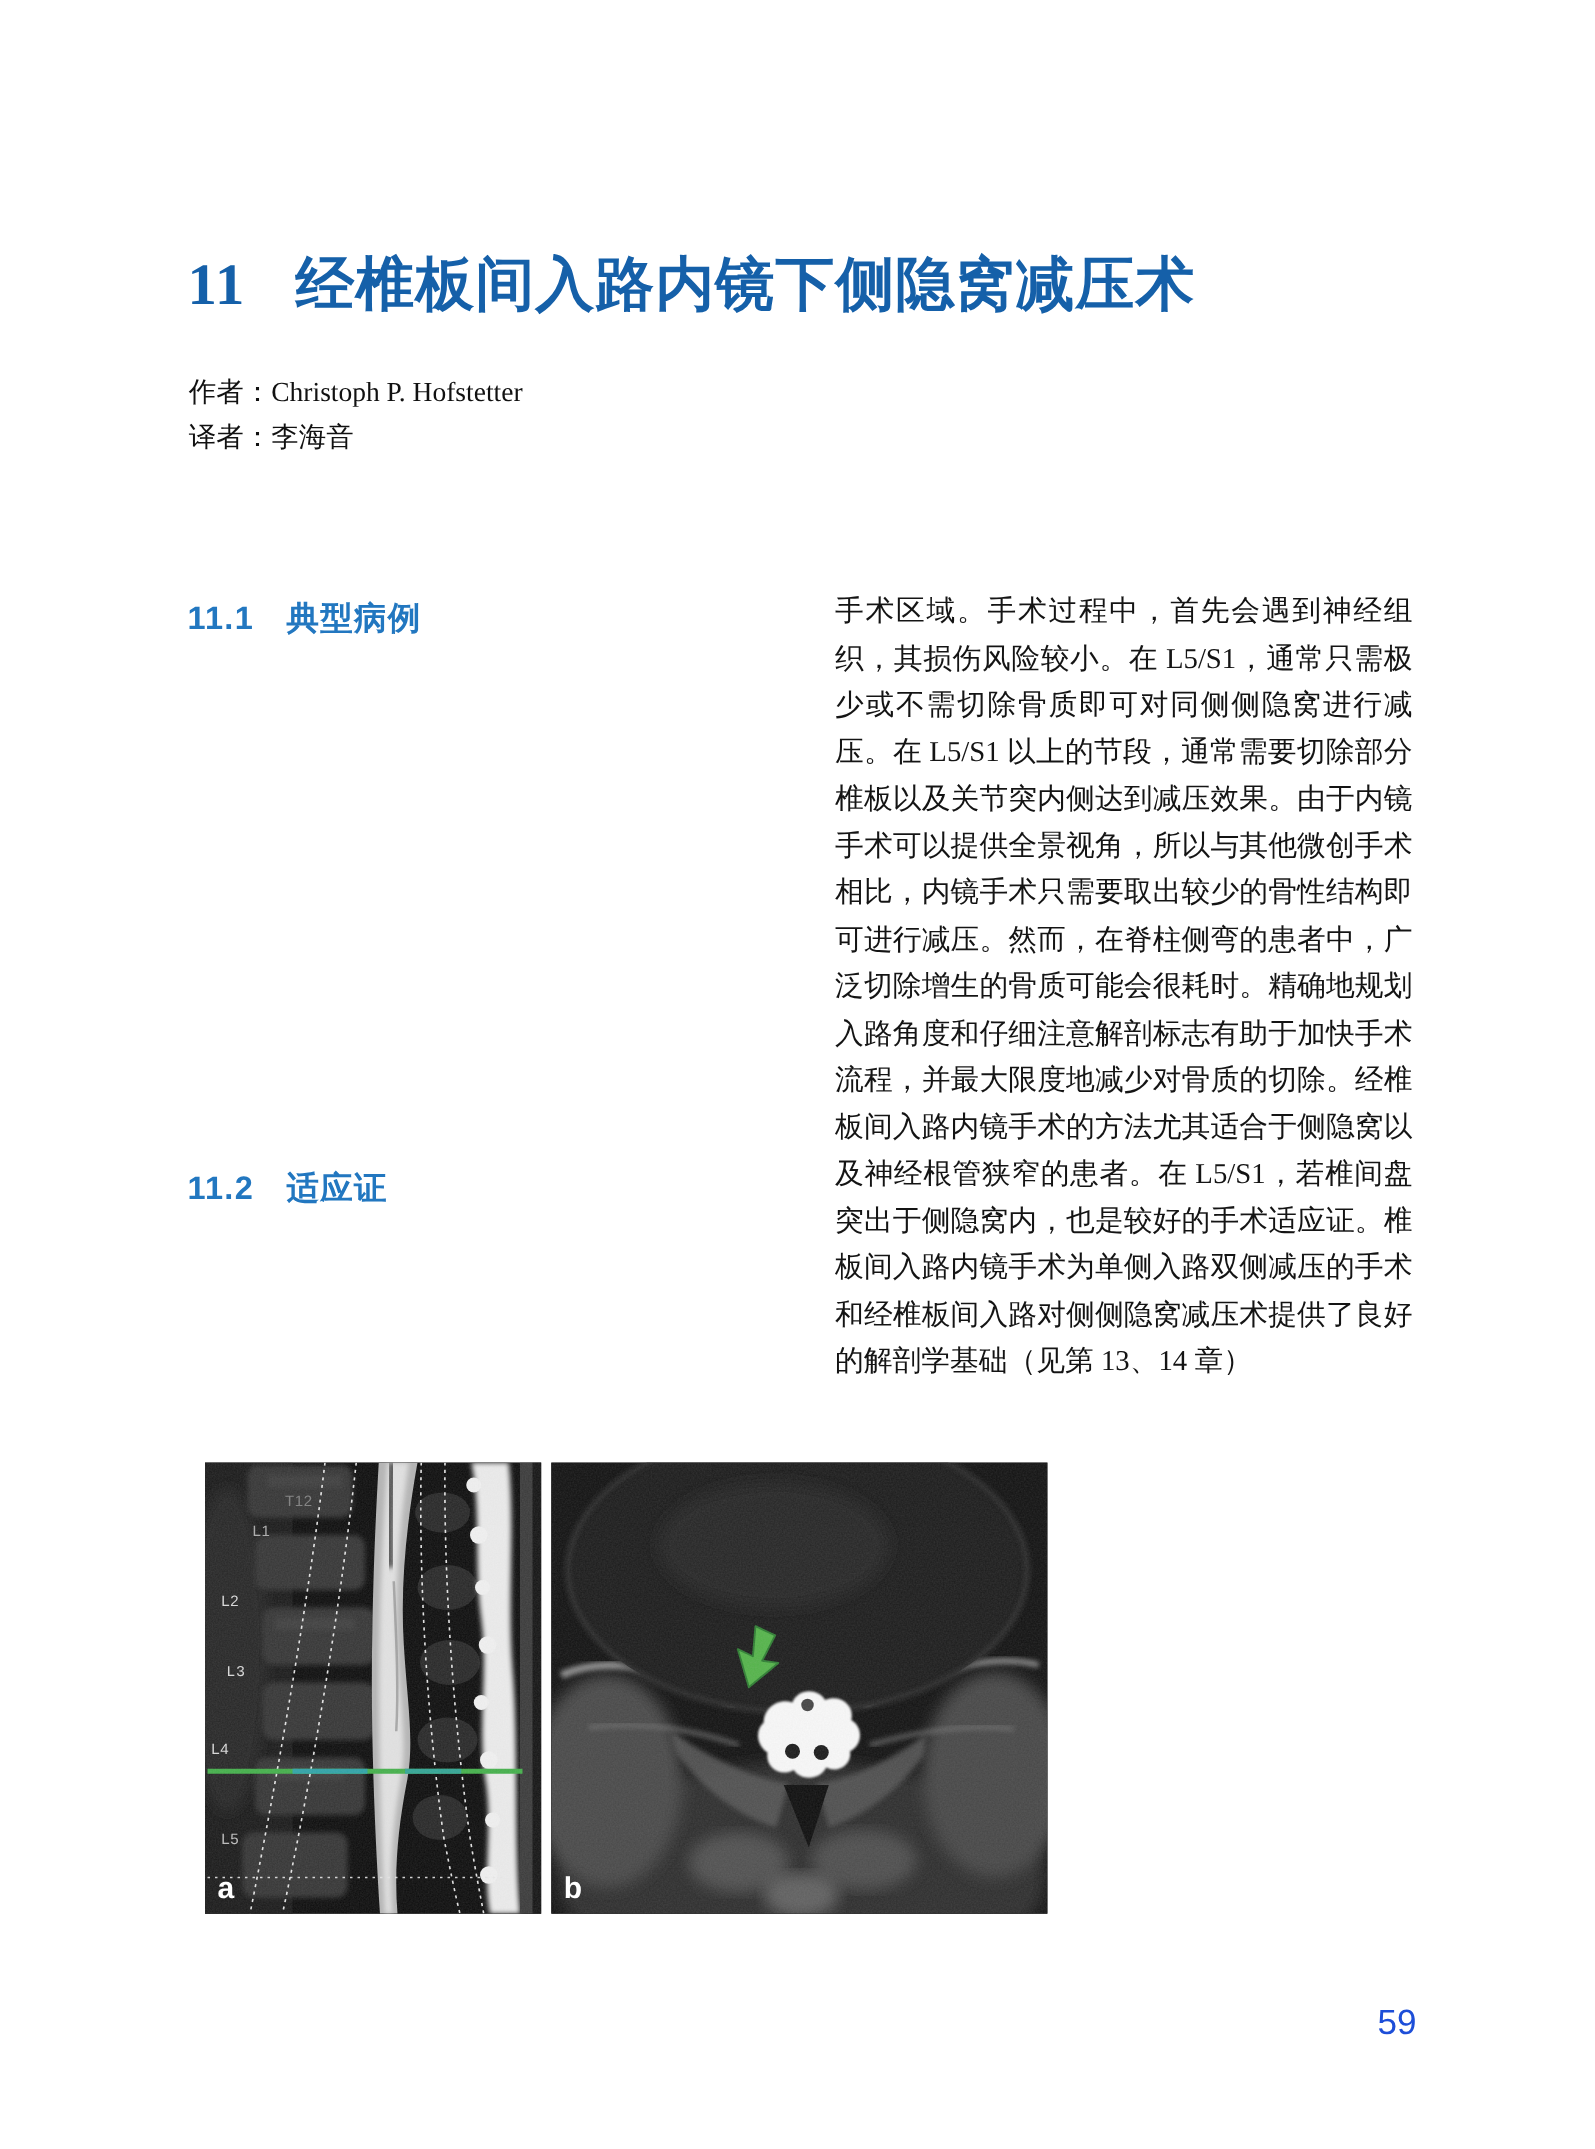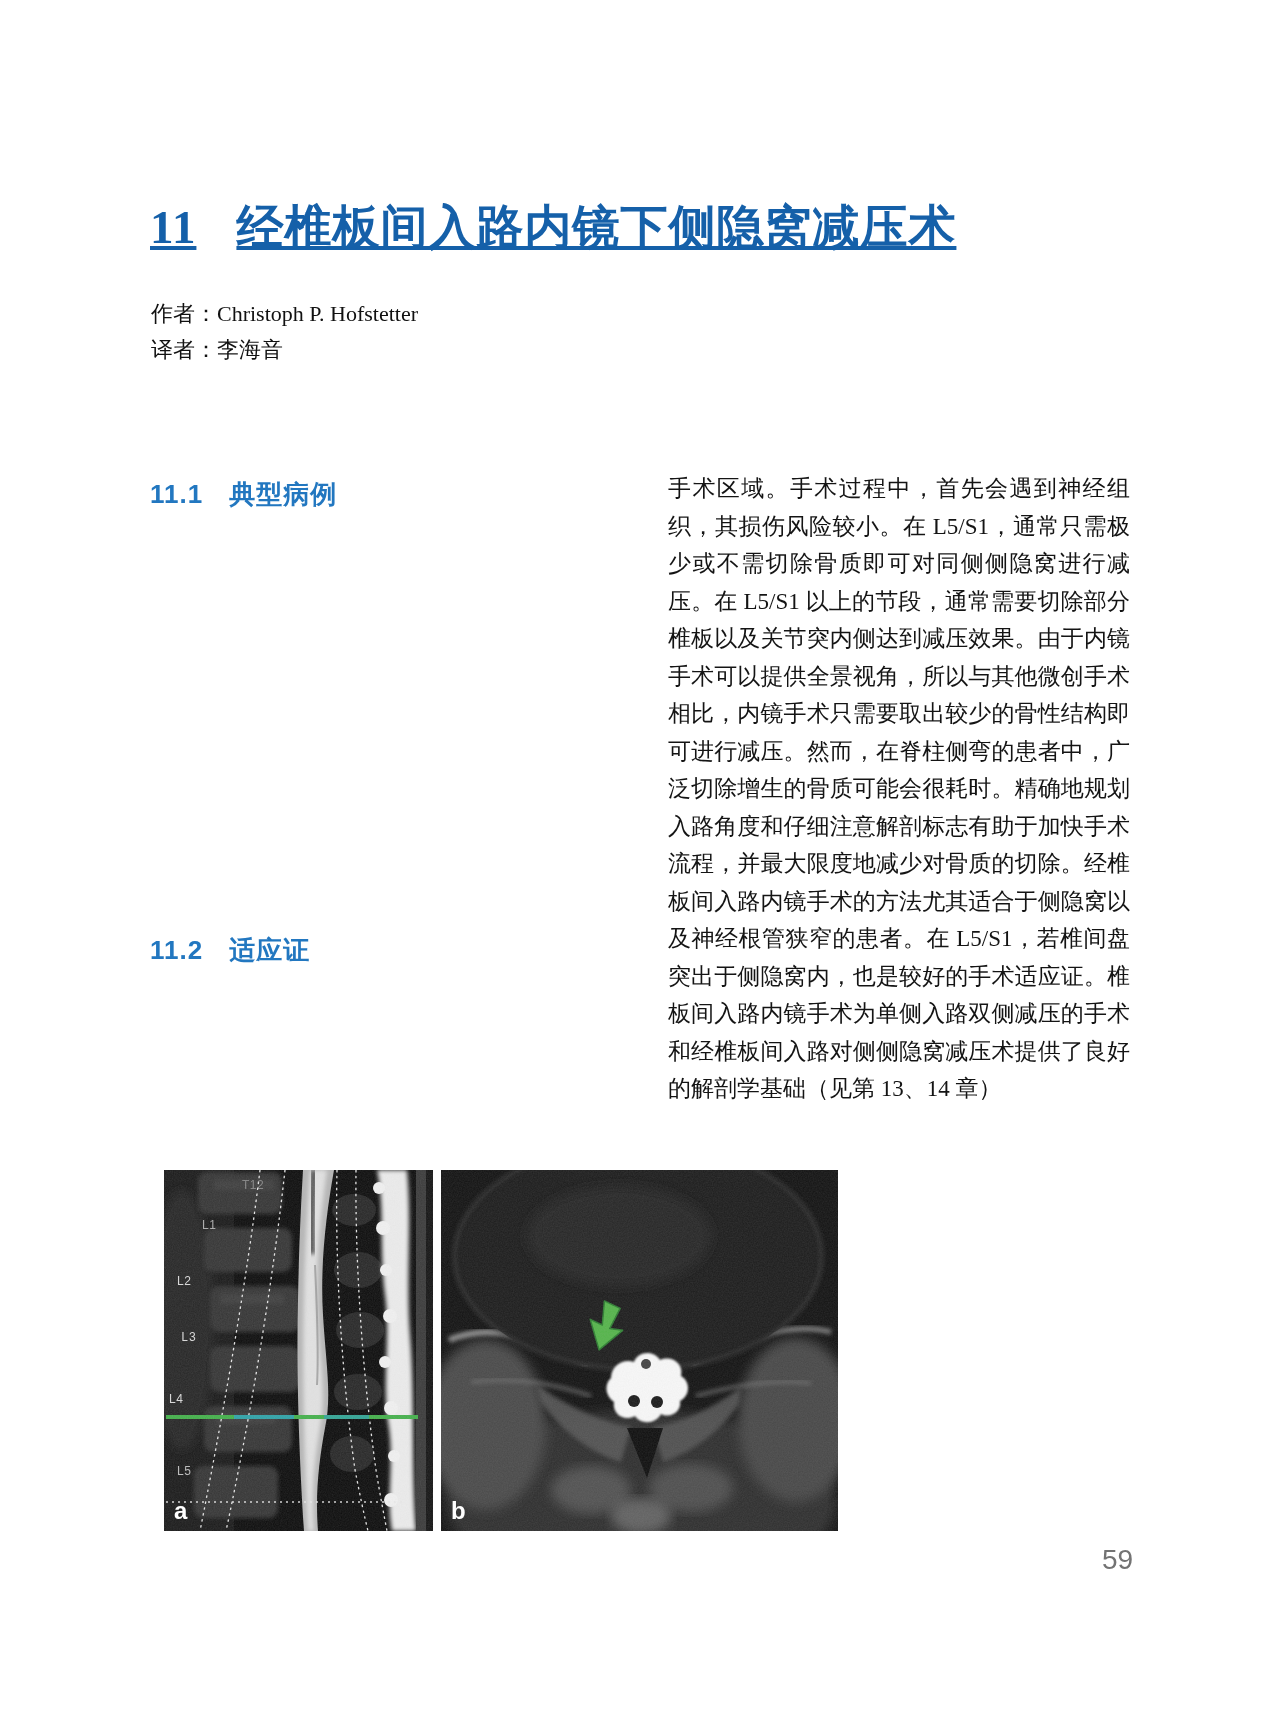--- a/index.html
+++ b/index.html
@@ -13,21 +13,21 @@
   }
   html,body{margin:0;padding:0;background:#fff;}
   .page{
     position:relative;width:1276px;height:1719px;background:#ffffff;overflow:hidden;
     font-family:"Liberation Serif","DejaVu Serif",serif;color:#111;
   }
   
   .chapter-title{
     position:absolute;left:150px;top:196px;margin:0;
     font-size:47px;font-weight:bold;color:var(--title-blue);
-    font-family:"Liberation Serif","DejaVu Serif",serif;letter-spacing:1px;white-space:nowrap;text-decoration:underline;
+    font-family:"Liberation Serif","DejaVu Serif",serif;letter-spacing:1px;white-space:nowrap;
   }
   .chapter-num{margin-right:40px;}
   .byline{position:absolute;left:151px;font-size:22px;color:#111;}
   .byline.author{top:299px;}
   .byline.translator{top:335px;}
   
   .section-heading{
     position:absolute;left:150px;margin:0;line-height:1.1;
     font-family:"Liberation Sans","DejaVu Sans",sans-serif;
     font-weight:bold;font-size:26px;color:var(--heading-blue);letter-spacing:1px;white-space:nowrap;
@@ -53,36 +53,36 @@
   .fig-b{left:277px;width:397px;}
   .fig-panel svg{display:block;width:100%;height:100%;}
   .panel-label{
     position:absolute;left:10px;bottom:8px;color:#fff;
     font-family:"Liberation Sans","DejaVu Sans",sans-serif;font-size:24px;font-weight:bold;line-height:1;
   }
   .vlabel{
     position:absolute;color:#d8d8d8;
     font-family:"Liberation Sans","DejaVu Sans",sans-serif;font-size:12px;letter-spacing:.5px;
   }
-  .vl-t12{left:64px;top:8px;opacity:.45;margin-left:14px;}
+  .vl-t12{left:64px;top:24px;opacity:.45;}
   .vl-l1{left:38px;top:48px;opacity:.75;}
   .vl-l2{left:13px;top:104px;}
   .vl-l3{left:17px;top:161px;font-family:Liberation Mono, monospace;}
   .vl-l4{left:5px;top:222px;}
   .vl-l5{left:13px;top:294px;opacity:.85;}
   .fig-caption{
     position:absolute;left:681px;top:0;width:285px;height:361px;background:var(--caption-bg);
     box-sizing:border-box;padding:18px 16px 0 18px;
     font-size:21px;font-weight:bold;line-height:33px;text-align:justify;color:#151515;
   }
   .seg-blue{color:var(--link-blue);}
   
   .page-number{
-    position:absolute;left:1102px;top:1544px;
-    font-family:"Liberation Sans","DejaVu Sans",sans-serif;font-size:28px;color:#737373;
+    position:absolute;left:1102px;top:1602px;
+    font-family:"Liberation Sans","DejaVu Sans",sans-serif;font-size:28px;color:#1d4ed8;
   }
 </style>
 </head>
 <body>
 
 <div class="page">
 
   <h1 class="chapter-title"><span class="chapter-num">11</span><span>经椎板间入路内镜下侧隐窝减压术</span></h1>
 
   <div class="byline author"><span>作者：</span><span>Christoph P. Hofstetter</span></div>

